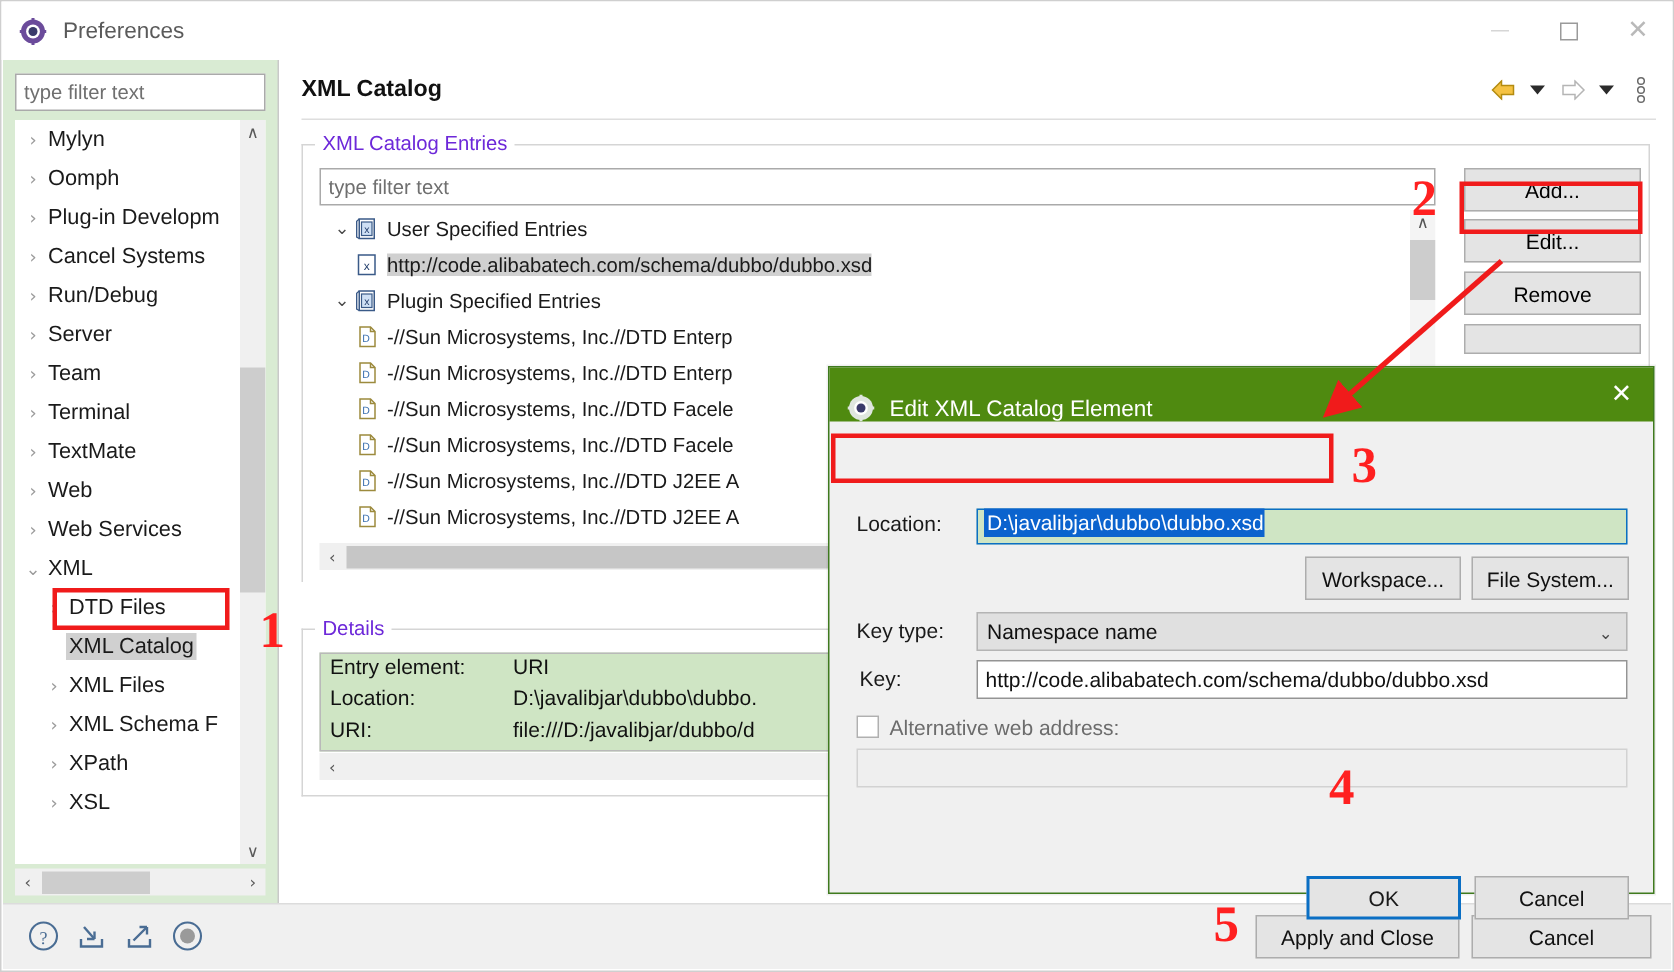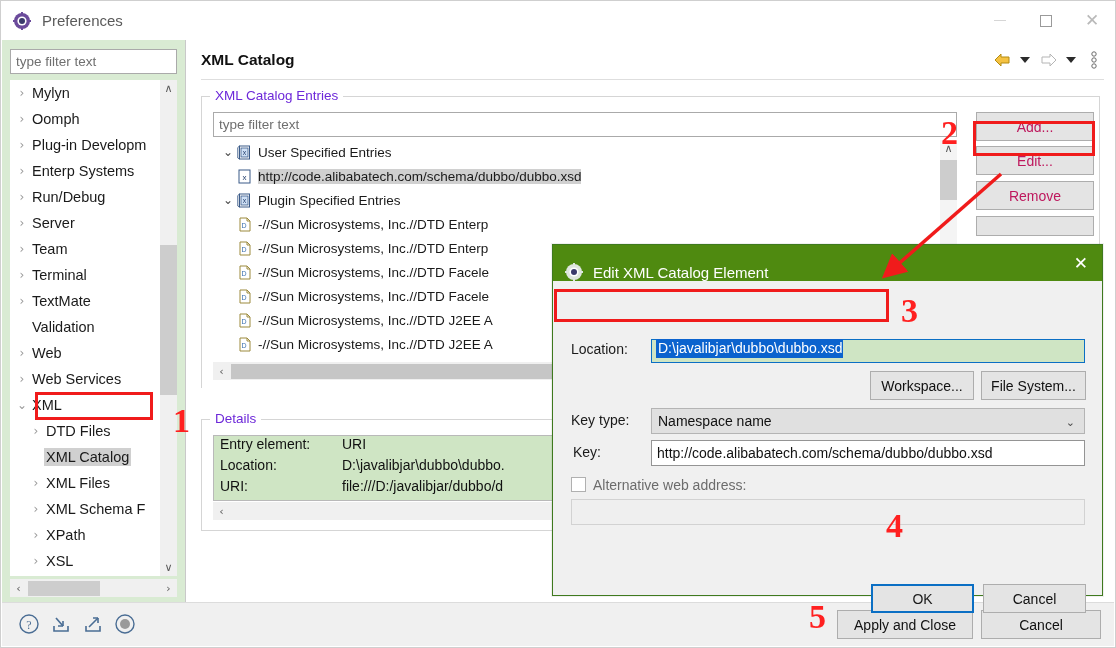--- a/index.html
+++ b/index.html
@@ -111,21 +111,21 @@
 
   #ent-vscroll { position:absolute; right:0; top:0; bottom:0; width:17px; background:#f4f4f4; }
   #ent-vs-thumb { position:absolute; left:0; width:17px; top:20px; height:40px; background:#cdcdcd; }
   #ent-hscroll { position:absolute; left:12px; top:274px; width:744px; height:18px; background:#f0f0f0; display:flex; align-items:center; }
   #ent-hs-thumb { flex:1; height:15px; background:#c6c6c6; margin-left:1px; margin-right:1px; }
 
   
   .side-btn {
     position:absolute; left:775px; width:118px; height:29px;
     background:#e4e4e4; border:1px solid #adadad;
-    font-family:"Liberation Sans", sans-serif; font-size:14px; color:#be185d;
+    font-family:"Liberation Sans", sans-serif; font-size:14px; color:#000000;
     display:flex; align-items:center; justify-content:center;
   }
 
   
   #details-list {
     position:absolute; left:12px; top:24px; width:744px; height:66px;
     background:#cfe5c4; overflow:hidden; border:1px solid #b9b9b9;
   }
   .det-row { height:21px; display:flex; white-space:nowrap; font-size:14px; padding-left:6px; color:#111; }
   .det-k { width:122px; min-width:122px; }
@@ -239,45 +239,41 @@
           <div class="tree-row">
             <span class="tw">›</span>
             <span class="tree-label">Oomph</span>
           </div>
           <div class="tree-row">
             <span class="tw">›</span>
             <span class="tree-label">Plug-in Developm</span>
           </div>
           <div class="tree-row">
             <span class="tw">›</span>
-            <span class="tree-label">Enterp Systems</span>
+            <span class="tree-label">Cancel Systems</span>
           </div>
           <div class="tree-row">
             <span class="tw">›</span>
             <span class="tree-label">Run/Debug</span>
           </div>
           <div class="tree-row">
             <span class="tw">›</span>
             <span class="tree-label">Server</span>
           </div>
           <div class="tree-row">
             <span class="tw">›</span>
             <span class="tree-label">Team</span>
           </div>
           <div class="tree-row">
             <span class="tw">›</span>
             <span class="tree-label">Terminal</span>
           </div>
           <div class="tree-row">
             <span class="tw">›</span>
             <span class="tree-label">TextMate</span>
-          </div>
-          <div class="tree-row">
-            <span class="tw"></span>
-            <span class="tree-label">Validation</span>
           </div>
           <div class="tree-row">
             <span class="tw">›</span>
             <span class="tree-label">Web</span>
           </div>
           <div class="tree-row">
             <span class="tw">›</span>
             <span class="tree-label">Web Services</span>
           </div>
           <div class="tree-row">

